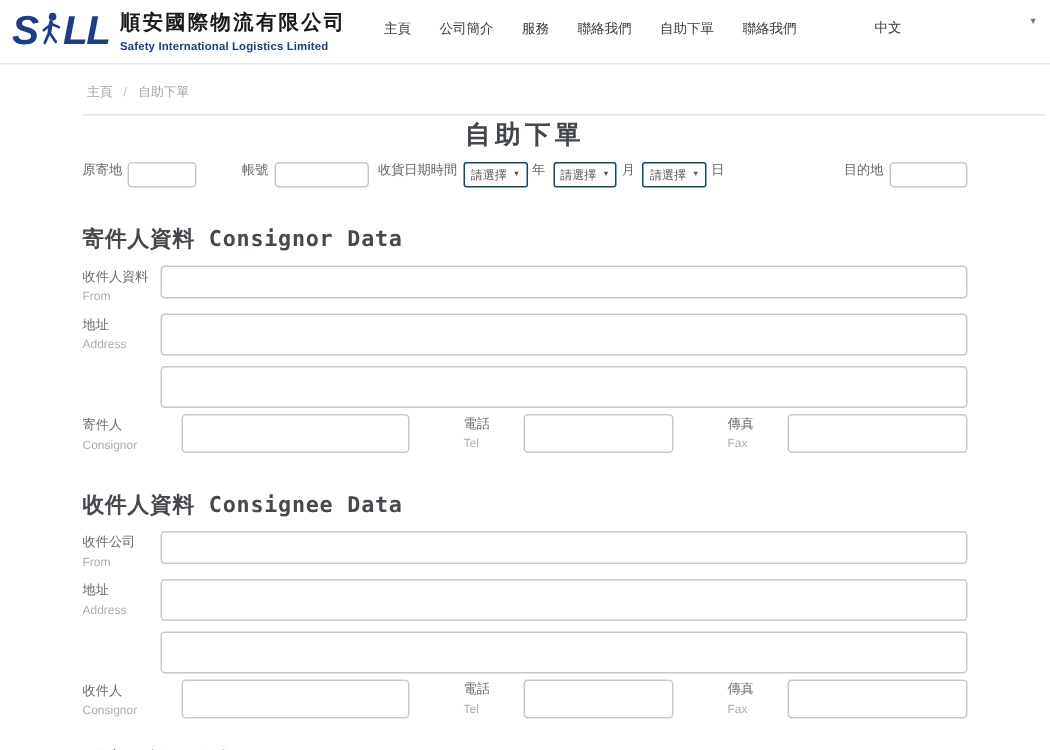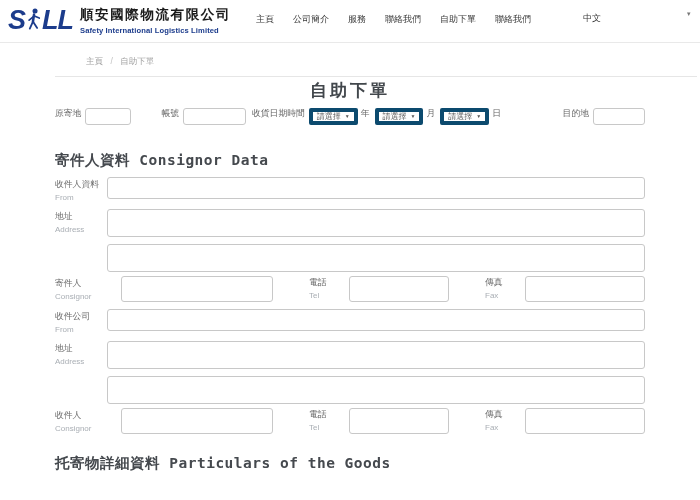--- a/index.html
+++ b/index.html
@@ -15,35 +15,35 @@
   .person-svg { width:14px; height:31px; margin:0 1px 2px 2px; }
   .logo-names { position:absolute; left:80px; top:6px; width:170px; }
   .company-zh { font-size:13.5px; font-weight:bold; color:#1b1b1b; letter-spacing:1.6px; white-space:nowrap; }
   .company-en { font-size:7.6px; font-weight:bold; color:#1c3c8c; margin-top:2px; letter-spacing:0.1px; white-space:nowrap; }
   .nav { position:absolute; left:256px; top:13px; display:flex; gap:19px; }
   .nav-item { font-size:9px; color:#3a3a3a; cursor:pointer; white-space:nowrap; }
   .lang { position:absolute; left:583px; top:12px; font-size:9px; color:#3a3a3a; cursor:pointer; }
   .lang-caret { position:absolute; left:687px; top:10px; font-size:7px; color:#777; cursor:pointer; }
 
   
-  .breadcrumb { margin:13px 0 0 86px; font-size:8.5px; color:#a3a3a3; }
+  .breadcrumb { margin:13px 0 0 58px; font-size:8.5px; color:#a3a3a3; }
   .bc-link { color:#a3a3a3; cursor:pointer; }
   .bc-sep { margin:0 5px; color:#c0c0c0; }
   .rule { border:none; border-top:1px solid #e6e6e6; margin:8px 3px 0 55px; }
   .title { text-align:center; margin-top:3px; font-family:"DejaVu Sans Mono","DejaVu Serif","Liberation Serif",serif;
            font-size:17px; font-weight:600; color:#42474c; letter-spacing:3px; line-height:21px; }
 
   .content { margin:0 auto; width:590px; }
 
   
   .top-row { display:flex; align-items:flex-start; margin-top:7px; font-size:8.8px; color:#666; }
   .top-row .lbl { margin-right:4px; white-space:nowrap; }
   .ti { border:1px solid #c8c8c8; border-radius:3px; height:17px; background:#fff; outline:none;
         font-size:9px; color:#333; padding:0 3px; }
-  .sel { border:4px solid #0c4a6e; border-radius:2px; height:17px; background:#fff; display:inline-flex;
+  .sel { border:1px solid #0c4a6e; border-radius:2px; height:17px; background:#fff; display:inline-flex;
          align-items:center; padding:0 4px; gap:4px; font-size:8px; color:#555; cursor:pointer; white-space:nowrap; }
   .sel-caret { font-size:5px; color:#555; line-height:1; }
   .suffix { margin:0 5px 0 3px; }
 
   
   .sec-heading { font-family:"DejaVu Sans Mono","DejaVu Serif","Liberation Serif",serif; font-size:14.5px;
                  font-weight:600; color:#45494e; letter-spacing:0.5px; margin-top:26px; line-height:19px; }
   .frow { display:flex; align-items:flex-start; margin-top:7px; }
   .flabel { width:52px; flex-shrink:0; padding-top:2px; }
   .flabel .zh { font-size:8.8px; color:#6b6b6b; }
@@ -167,20 +167,21 @@
         <div class="en">Tel</div>
       </div>
       <input class="fi tel" style="">
       <div class="inline-label">
         <div class="zh">傳真</div>
         <div class="en">Fax</div>
       </div>
       <input class="fi fax" style="">
     </div>
 
+    <h2 class="sec-heading">收件人資料 Consignee Data</h2>
 
     <div class="frow">
       <div class="flabel">
         <div class="zh">收件公司</div>
         <div class="en">From</div>
       </div>
       <input class="fi wide" style="">
     </div>
 
     <div class="frow">

